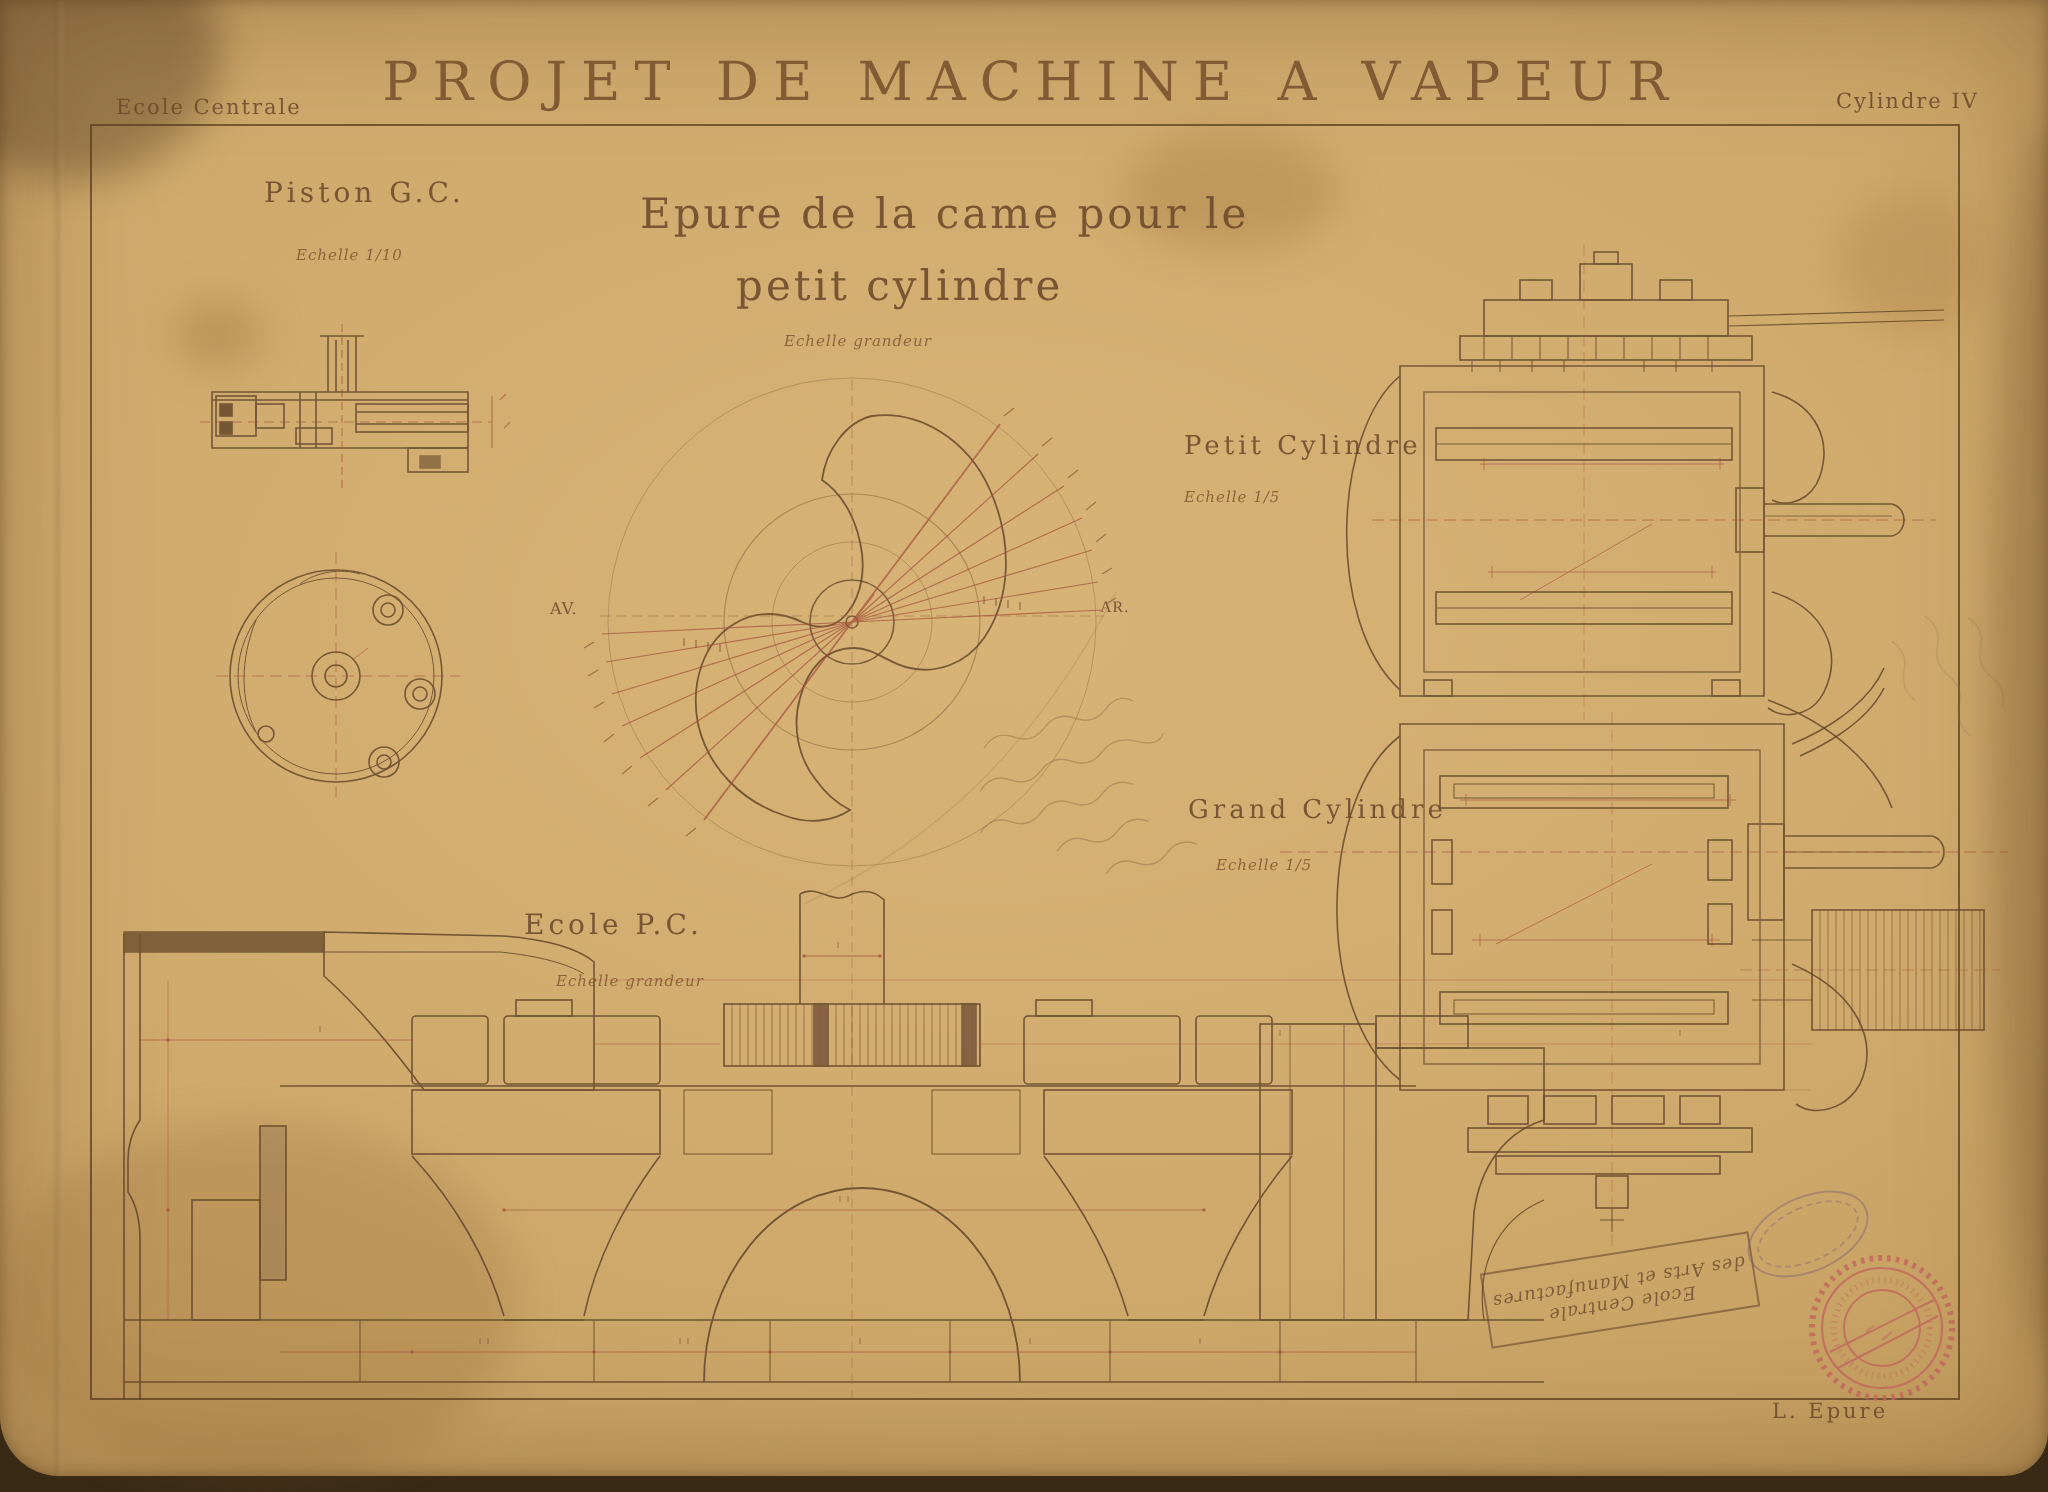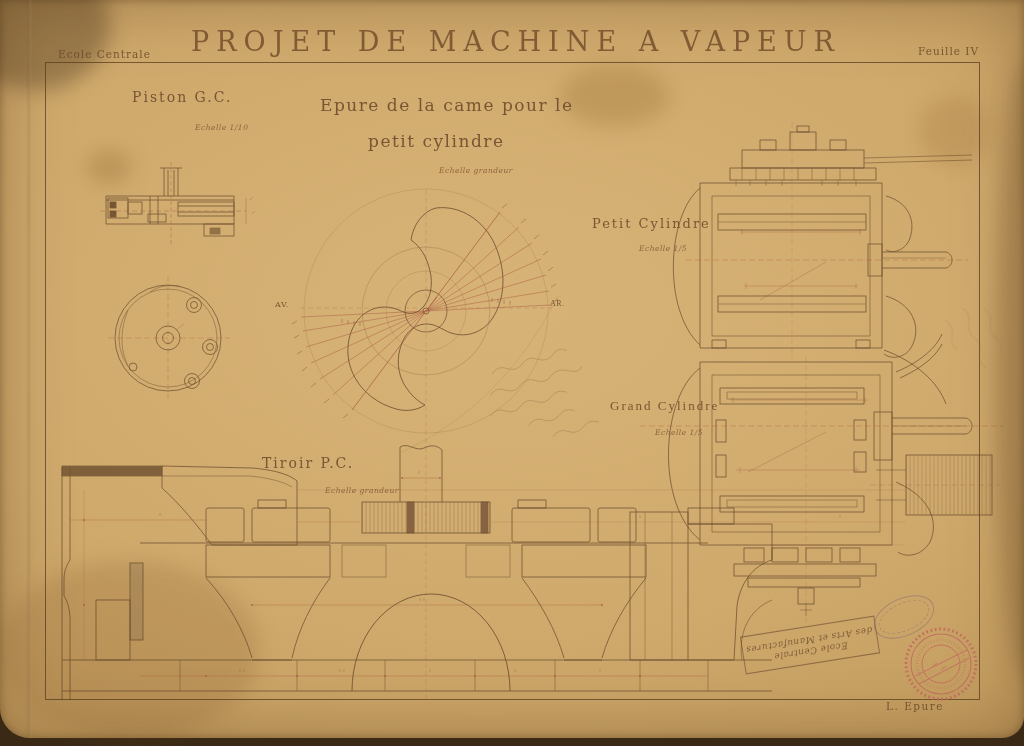--- a/index.html
+++ b/index.html
@@ -12,22 +12,22 @@
   .stain{position:absolute;border-radius:50%;filter:blur(10px);pointer-events:none;}
   .fold{position:absolute;left:28px;top:0;width:3px;height:738px;
         background:linear-gradient(to right, rgba(80,55,25,.28), rgba(235,205,155,.22));
         filter:blur(1px);}
   .frame{position:absolute;left:45px;top:62px;width:933px;height:636px;
          border:1px solid rgba(88,60,30,.75);}
   .lbl{position:absolute;color:#6d4a2b;opacity:.88;white-space:nowrap;}
   .title{font-size:27px;letter-spacing:7px;color:#7c5530;opacity:.92;}
   .small{font-size:10.5px;letter-spacing:1px;}
   .view-title{font-size:14px;letter-spacing:2px;}
-  .view-title2{font-size:17px;letter-spacing:1.5px;}
-  .scale{font-size:7.5px;font-style:italic;letter-spacing:.5px;color:#7a512f;opacity:.8;margin-left:47px;}
+  .view-title2{font-size:21px;letter-spacing:1.5px;}
+  .scale{font-size:7.5px;font-style:italic;letter-spacing:.5px;color:#7a512f;opacity:.8;}
   .tiny{font-size:8px;letter-spacing:.5px;}
   svg{position:absolute;left:0;top:0;}
   .stamp-rect{position:absolute;left:742px;top:626px;width:134px;height:36px;
               border:1px solid rgba(95,65,40,.55);transform:rotate(-9deg);
               display:flex;align-items:center;justify-content:center;}
   .stamp-rect-inner{transform:rotate(180deg);text-align:center;line-height:11px;
               font-style:italic;font-size:9px;color:rgba(95,65,40,.72);letter-spacing:.5px;}
   .stamp-oval{position:absolute;left:872px;top:598px;width:62px;height:36px;
               border:1.5px solid rgba(110,85,120,.38);border-radius:50%;
               transform:rotate(-24deg);}
@@ -299,38 +299,38 @@
       <circle r="30" stroke-width="1.1"></circle>
       <circle r="19" stroke-width="1"></circle>
       <circle r="24" stroke-width="3" stroke-dasharray="0.8 2.2" opacity="0.5"></circle>
       <path d="M-26,12 L26,-14 M-22,20 L28,-6" stroke-width="1"></path>
       <path d="M-8,2 l4,-3 M0,6 l5,-4" stroke-width="1.2" opacity="0.6"></path>
     </g>
   </svg>
 
   <div class="lbl title" style="left:516px;top:26px;transform:translateX(-50%);">PROJET DE MACHINE A VAPEUR</div>
   <div class="lbl small" style="left:58px;top:48px;">Ecole Centrale</div>
-  <div class="lbl small" style="left:918px;top:45px;">Feuille IV</div>
+  <div class="lbl small" style="left:918px;top:45px;">Cylindre IV</div>
 
   <div class="lbl view-title" style="left:132px;top:89px;text-align:center;">Piston G.C.</div>
   <div class="lbl scale" style="left:148px;top:123px;">Echelle 1/10</div>
 
   <div class="lbl view-title2" style="left:320px;top:95px;">Epure de la came pour le</div>
   <div class="lbl view-title2" style="left:368px;top:131px;">petit cylindre</div>
   <div class="lbl scale" style="left:392px;top:166px;">Echelle grandeur</div>
   <div class="lbl tiny" style="left:275px;top:300px;">AV.</div>
   <div class="lbl tiny" style="left:550px;top:299px;font-family:Liberation Serif, serif;">AR.</div>
 
   <div class="lbl view-title" style="left:592px;top:216px;font-size:13px;">Petit Cylindre</div>
   <div class="lbl scale" style="left:592px;top:244px;">Echelle 1/5</div>
 
-  <div class="lbl view-title" style="left:610px;top:398px;font-size:13px;font-family:Liberation Serif, serif;">Grand Cylindre</div>
+  <div class="lbl view-title" style="left:594px;top:398px;font-size:13px;">Grand Cylindre</div>
   <div class="lbl scale" style="left:608px;top:428px;">Echelle 1/5</div>
 
-  <div class="lbl view-title" style="left:262px;top:455px;">Tiroir P.C.</div>
+  <div class="lbl view-title" style="left:262px;top:455px;">Ecole P.C.</div>
   <div class="lbl scale" style="left:278px;top:486px;">Echelle grandeur</div>
 
   <div class="lbl small" style="left:886px;top:700px;letter-spacing:1.5px;">L. Epure</div>
 
   <div class="stamp-rect">
     <div class="stamp-rect-inner">
       <div>Ecole Centrale</div>
       <div>des Arts et Manufactures</div>
     </div>
   </div>

